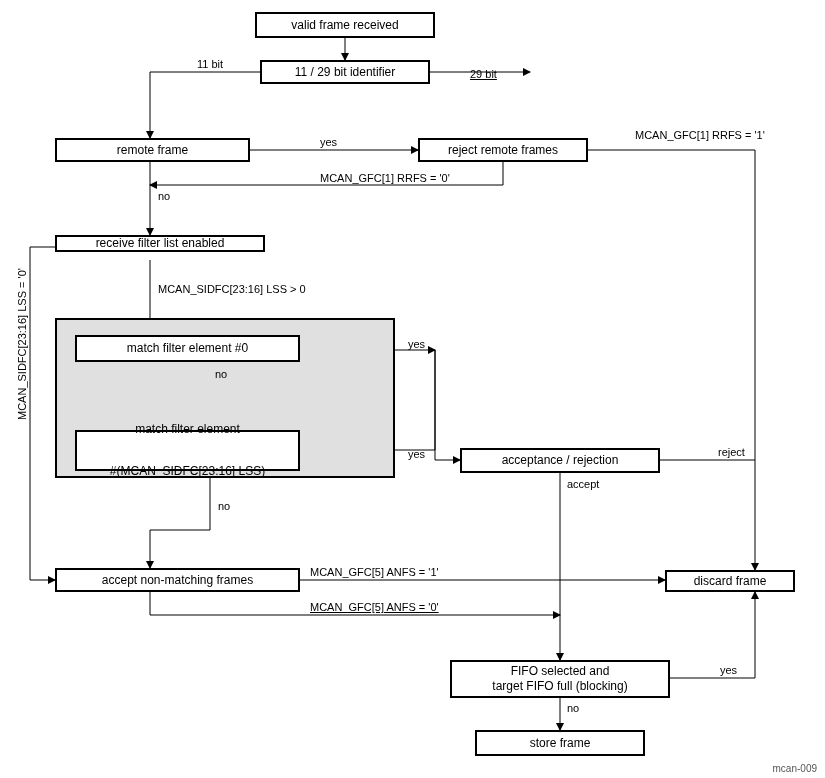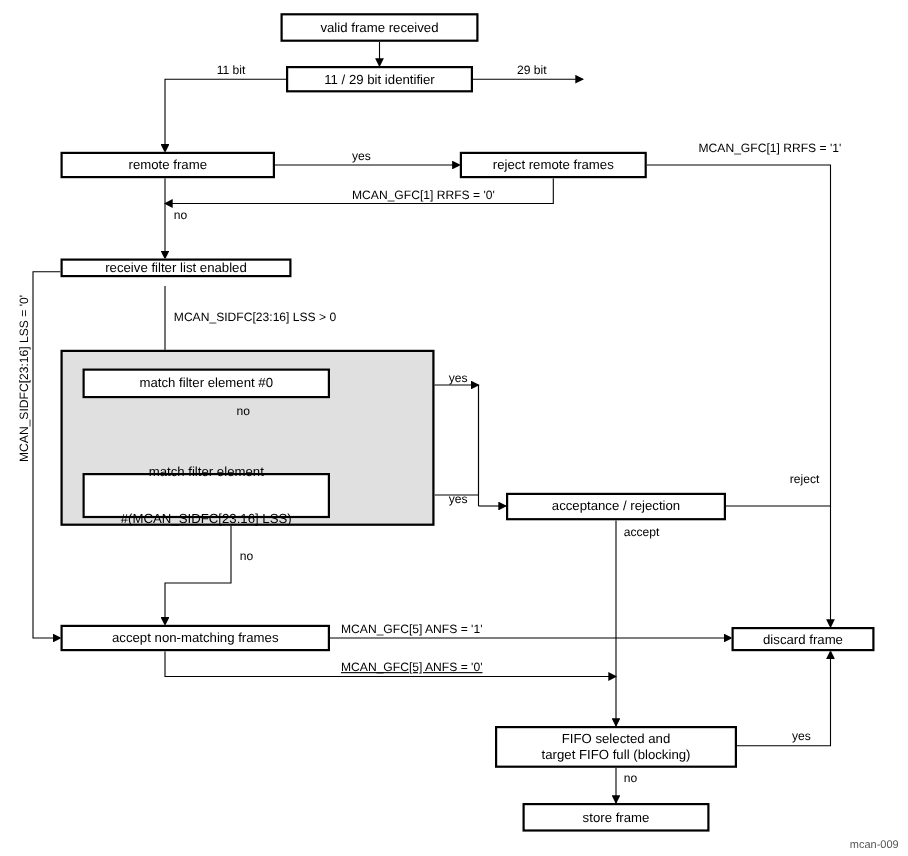--- a/index.html
+++ b/index.html
@@ -142,36 +142,36 @@
     </div>
   <div class="box" style="left:450px; top:660px; width:220px; height:38px; flex-direction:column;">
     <span>FIFO selected and</span>
     <span>target FIFO full (blocking)</span>
   </div>
   <div class="box" style="left:475px; top:730px; width:170px; height:26px;">
       <span>store frame</span>
     </div>
 
   <div class="label" style="left:197px; top:58px;">11 bit</div>
-  <div class="label" style="left:470px; top:58px;">29 bit</div>
+  <div class="label" style="left:470px; top:68px;text-decoration:underline;">29 bit</div>
 
   <div class="label" style="left:320px; top:136px;">yes</div>
   <div class="label" style="left:635px; top:129px;">MCAN_GFC[1] RRFS = '1'</div>
   <div class="label" style="left:320px; top:172px;">MCAN_GFC[1] RRFS = '0'</div>
   <div class="label" style="left:158px; top:190px;">no</div>
 
   <div class="label v" style="left:16px; top:420px;">MCAN_SIDFC[23:16] LSS = '0'</div>
   <div class="label" style="left:158px; top:283px;">MCAN_SIDFC[23:16] LSS &gt; 0</div>
 
   <div class="label" style="left:408px; top:338px;">yes</div>
   <div class="label" style="left:215px; top:368px;">no</div>
   <div class="label" style="left:408px; top:448px;">yes</div>
   <div class="label" style="left:218px; top:500px;">no</div>
 
-  <div class="label" style="left:718px; top:430px;text-align:center;">reject</div>
+  <div class="label" style="left:718px; top:446px;text-align:center;">reject</div>
   <div class="label" style="left:567px; top:478px;">accept</div>
 
   <div class="label" style="left:310px; top:566px;">MCAN_GFC[5] ANFS = '1'</div>
   <div class="label" style="left:310px; top:601px;text-decoration:underline;">MCAN_GFC[5] ANFS = '0'</div>
 
   <div class="label" style="left:720px; top:664px;">yes</div>
   <div class="label" style="left:567px; top:702px;">no</div>
 
   <div class="footer" style="right:8px; bottom:4px;">mcan-009</div>
 </div>

